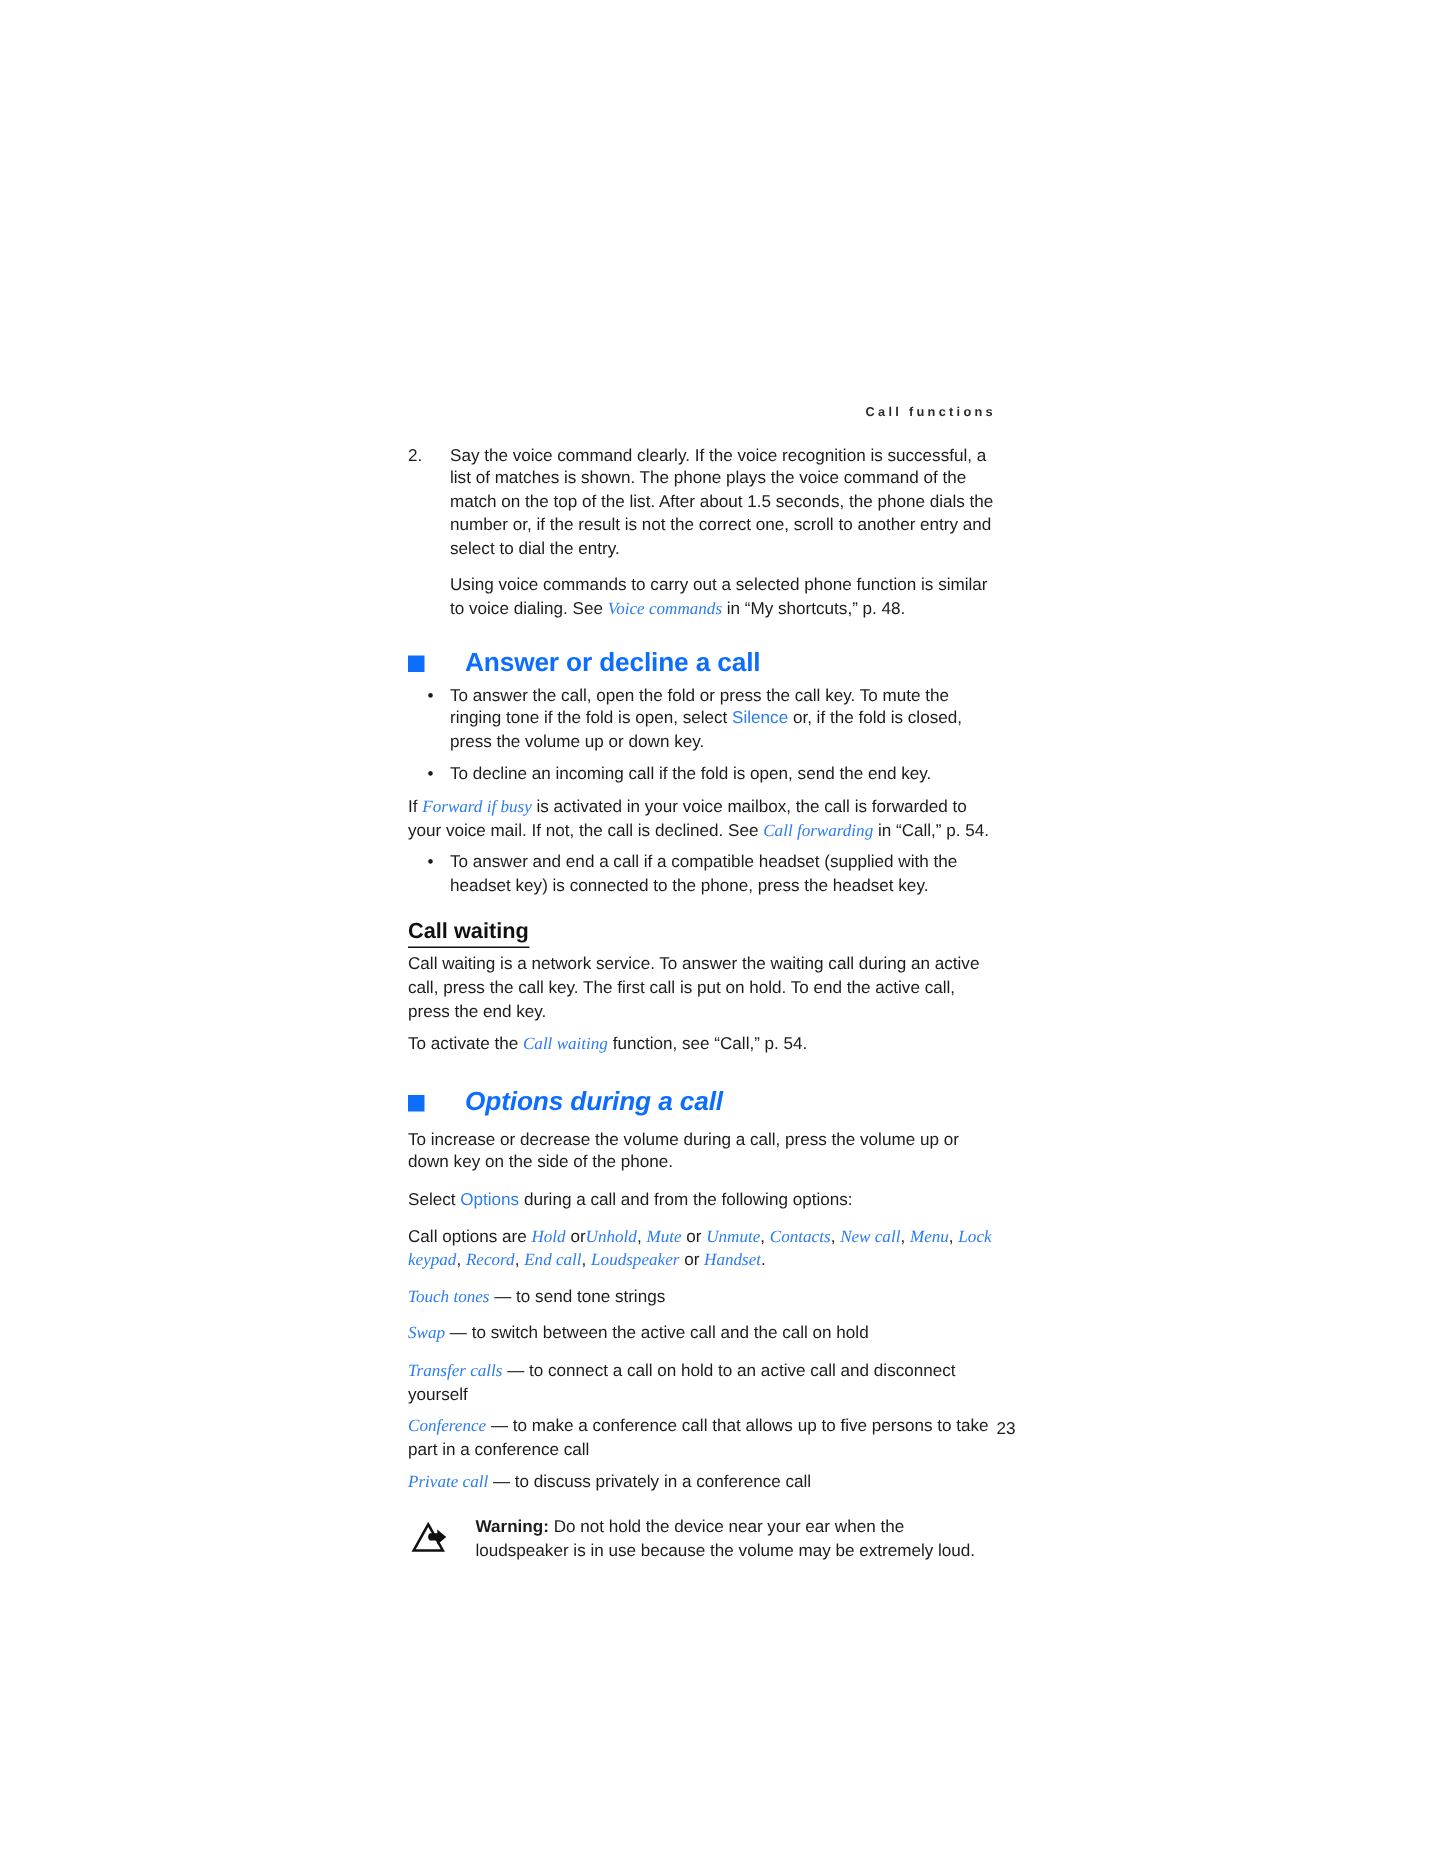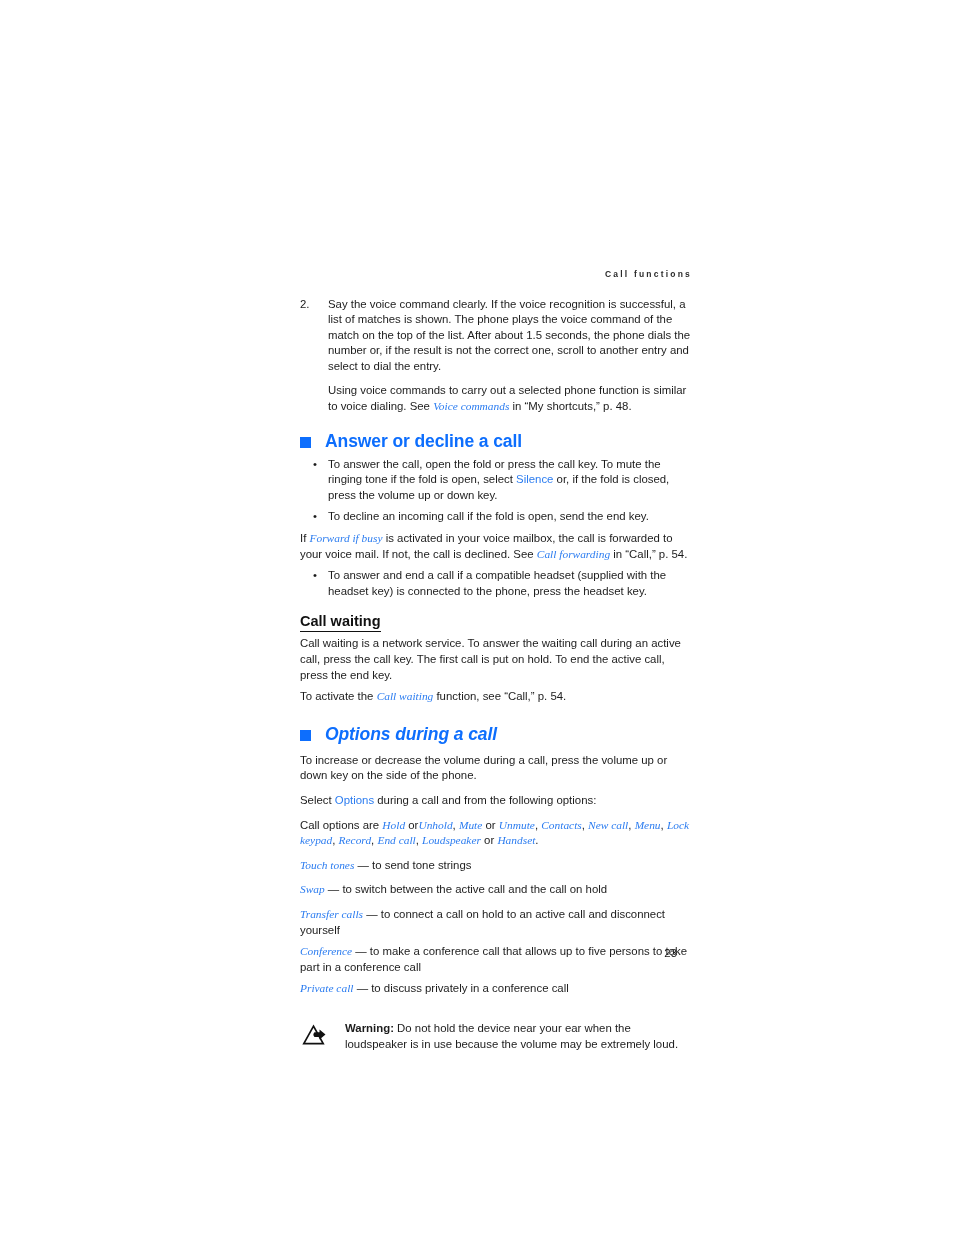--- a/index.html
+++ b/index.html
@@ -11,21 +11,21 @@
     width: 954px;
     height: 1235px;
     position: relative;
     font-family: "Liberation Sans", sans-serif;
     color: #1a1a1a;
     overflow: hidden;
   }
 
   .page {
     position: absolute;
-    left: 300px;
+    left: 272px;
     top: 270px;
     width: 392px;
   }
 
   
   .run-head {
     text-align: right;
     font-size: 8.5px;
     letter-spacing: 2.2px;
     font-weight: 700;
@@ -72,21 +72,21 @@
   }
 
   
   h1 {
     font-size: 17.5px;
     line-height: 20px;
     font-weight: 700;
     color: #0d6efd;
     margin: 16px 0 6px 0;
     position: relative;
-    padding-left: 25px;
+    padding-left: 38px;
     letter-spacing: -0.1px;
   }
   h1 .sq {
     position: absolute;
     left: 0;
     top: 6px;
     width: 11px;
     height: 11px;
     background: #0d6efd;
     display: inline-block;
@@ -115,21 +115,21 @@
   .lnk-plain {
     color: #2b7cf0;
     font-style: normal;
   }
   .bold { font-weight: 700; }
 
   
   .warn {
     position: relative;
     padding-left: 45px;
-    margin-top: 24px;
+    margin-top: 14px;
   }
   .warn .ico {
     position: absolute;
     left: 1px;
     top: 3px;
     width: 32px;
     height: 24px;
   }
   .warn p { line-height: 15.6px; }
 

